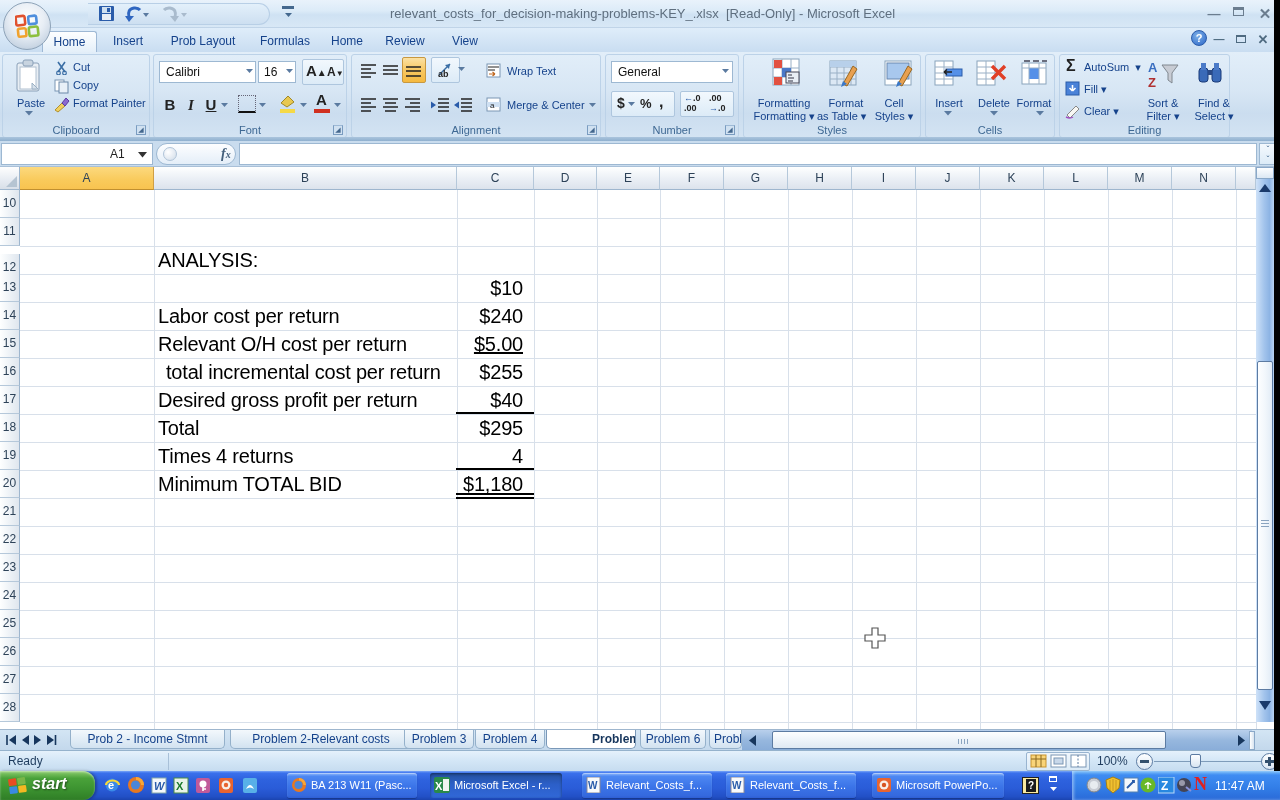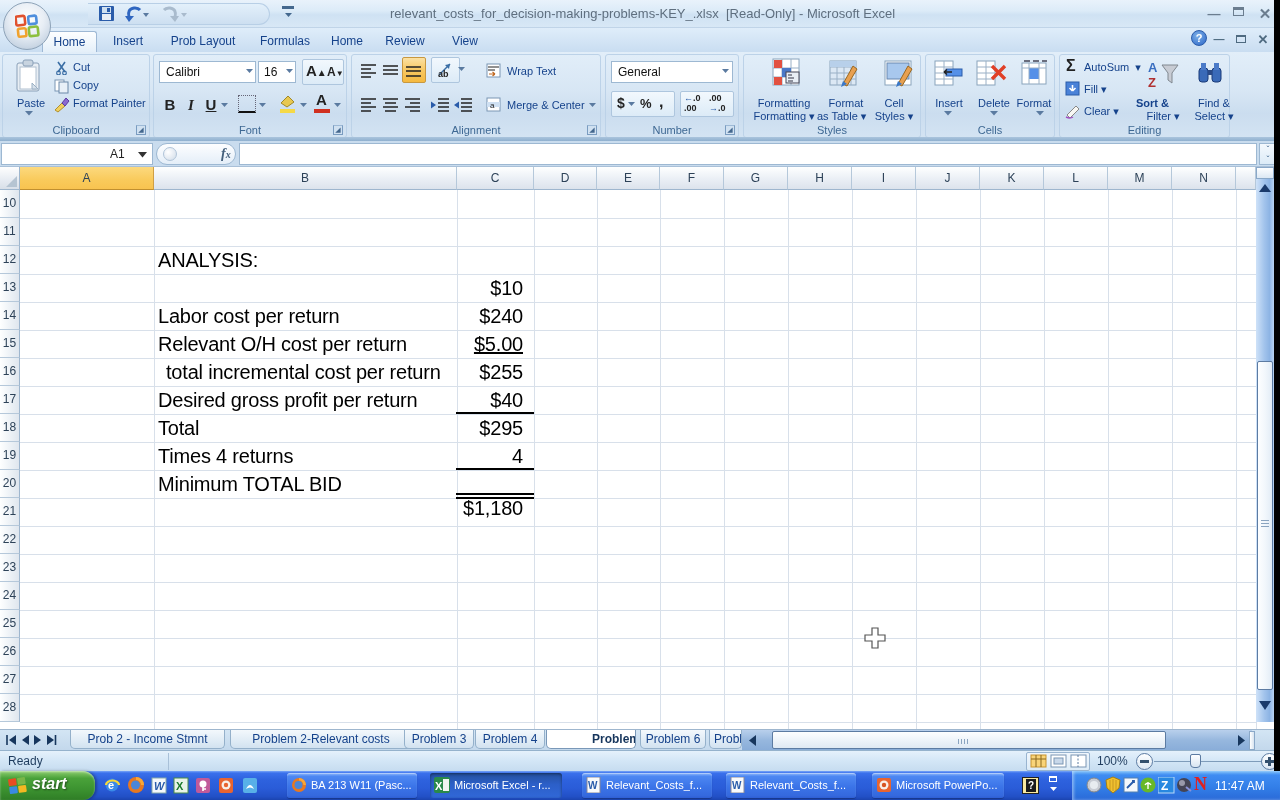--- a/index.html
+++ b/index.html
@@ -347,21 +347,21 @@
     <svg style="position:absolute;left:4px;top:48px" width="18" height="16">
         <path d="M3 12 L12 3 15 6 6 15 Z" fill="#f8f8f4" stroke="#888"></path>
         <path d="M2 14 q4 2 7 0" stroke="#a050c0" stroke-width="1.4" fill="none"></path>
       </svg>
     <div class="rbtnlbl" style="left:24px;top:50px;">Clear ▾</div>
     <svg style="position:absolute;left:88px;top:4px" width="34" height="30">
         <text x="0" y="13" font-size="13" font-weight="bold" fill="#3a6ec0">A</text>
         <text x="0" y="28" font-size="13" font-weight="bold" fill="#b03030">Z</text>
         <path d="M14 6 L30 6 L24 14 L24 24 L20 21 L20 14 Z" fill="#c8ccd4" stroke="#808890"></path>
       </svg>
-    <div class="rbtnlbl" style="left:76px;top:42px;width:54px;font-weight:bold;">Sort &amp;</div>
+    <div class="rbtnlbl" style="left:76px;top:42px;width:54px;text-align:center;">Sort &amp;</div>
     <div class="rbtnlbl" style="left:76px;top:55px;width:54px;text-align:center;">Filter ▾</div>
     <svg style="position:absolute;left:136px;top:5px" width="30" height="28">
         <rect x="3" y="8" width="9" height="14" rx="3" fill="#3a6ab8" stroke="#1a3a78"></rect>
         <rect x="16" y="8" width="9" height="14" rx="3" fill="#3a6ab8" stroke="#1a3a78"></rect>
         <rect x="5" y="3" width="5" height="7" fill="#4a7ac8"></rect>
         <rect x="18" y="3" width="5" height="7" fill="#4a7ac8"></rect>
         <rect x="12" y="10" width="4" height="5" fill="#2a4a88"></rect>
       </svg>
     <div class="rbtnlbl" style="left:134px;top:42px;width:40px;text-align:center;">Find &amp;</div>
     <div class="rbtnlbl" style="left:130px;top:55px;width:48px;text-align:center;">Select ▾</div>
@@ -400,21 +400,21 @@
       <div class="ch" style="left:896px;width:64px;">J</div>
       <div class="ch" style="left:960px;width:64px;">K</div>
       <div class="ch" style="left:1024px;width:64px;">L</div>
       <div class="ch" style="left:1088px;width:64px;">M</div>
       <div class="ch" style="left:1152px;width:64px;">N</div>
       <div class="ch" style="left:1216px;width:20px;"></div>
     </div>
     <div id="rowheads" class="abs">
         <div class="rh" style="top:0px;">10</div>
         <div class="rh" style="top:28px;">11</div>
-        <div class="rh" style="top:56px;">12</div>
+        <div class="rh" style="top:64px;">12</div>
         <div class="rh" style="top:84px;">13</div>
         <div class="rh" style="top:112px;">14</div>
         <div class="rh" style="top:140px;">15</div>
         <div class="rh" style="top:168px;">16</div>
         <div class="rh" style="top:196px;">17</div>
         <div class="rh" style="top:224px;">18</div>
         <div class="rh" style="top:252px;">19</div>
         <div class="rh" style="top:280px;">20</div>
         <div class="rh" style="top:308px;">21</div>
         <div class="rh" style="top:336px;">22</div>
@@ -468,21 +468,21 @@
         <div class="cell" style="left:138px;top:224px;width:300px;height:28px;line-height:29px;">Total</div>
         <div class="cell" style="left:138px;top:252px;width:300px;height:28px;line-height:29px;">Times 4 returns</div>
         <div class="cell" style="left:138px;top:280px;width:300px;height:28px;line-height:29px;">Minimum TOTAL BID</div>
         <div class="cell num" style="left:437px;top:84px;width:66px;height:28px;line-height:29px;">$10</div>
         <div class="cell num" style="left:437px;top:112px;width:66px;height:28px;line-height:29px;">$240</div>
         <div class="cell num" style="left:437px;top:140px;width:66px;height:28px;line-height:29px;text-decoration:underline;">$5.00</div>
         <div class="cell num" style="left:437px;top:168px;width:66px;height:28px;line-height:29px;">$255</div>
         <div class="cell num" style="left:437px;top:196px;width:66px;height:28px;line-height:29px;">$40</div>
         <div class="cell num" style="left:437px;top:224px;width:66px;height:28px;line-height:29px;">$295</div>
         <div class="cell num" style="left:437px;top:252px;width:66px;height:28px;line-height:29px;">4</div>
-        <div class="cell num" style="left:437px;top:280px;width:66px;height:14px;line-height:29px;margin-top:24px;">$1,180</div>
+        <div class="cell num" style="left:437px;top:280px;width:66px;height:14px;line-height:29px;">$1,180</div>
         <div class="abs" style="left:436px;top:222px;width:78px;height:2px;background:#000;"></div>
         <div class="abs" style="left:436px;top:278px;width:78px;height:2px;background:#000;"></div>
         <div class="abs" style="left:436px;top:303px;width:78px;height:2px;background:#000;"></div>
         <div class="abs" style="left:436px;top:307px;width:78px;height:2px;background:#000;"></div>
       </div>
   </div>
   <div id="vsb" class="abs">
     <div class="abs" style="left:0;top:0;width:18px;height:12px;background:linear-gradient(180deg,#fdfeff,#dce8f4);border:1px solid #8aa8c8;"></div>
     <div class="abs" style="left:0;top:12px;width:18px;height:543px;background:linear-gradient(90deg,#cfe2f8 0%,#a3c4ec 45%,#8db4e4 75%,#b8d2f0 100%);"></div>
     <svg class="abs" style="left:3px;top:17px" width="12" height="9">

